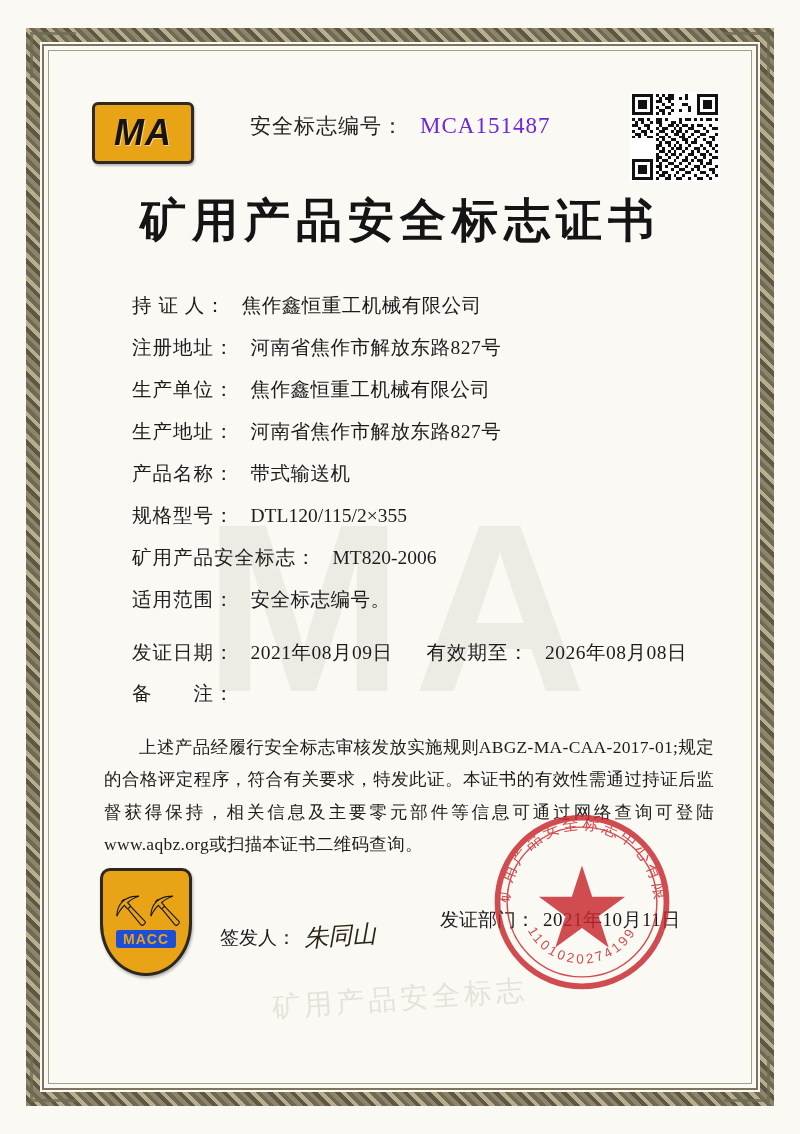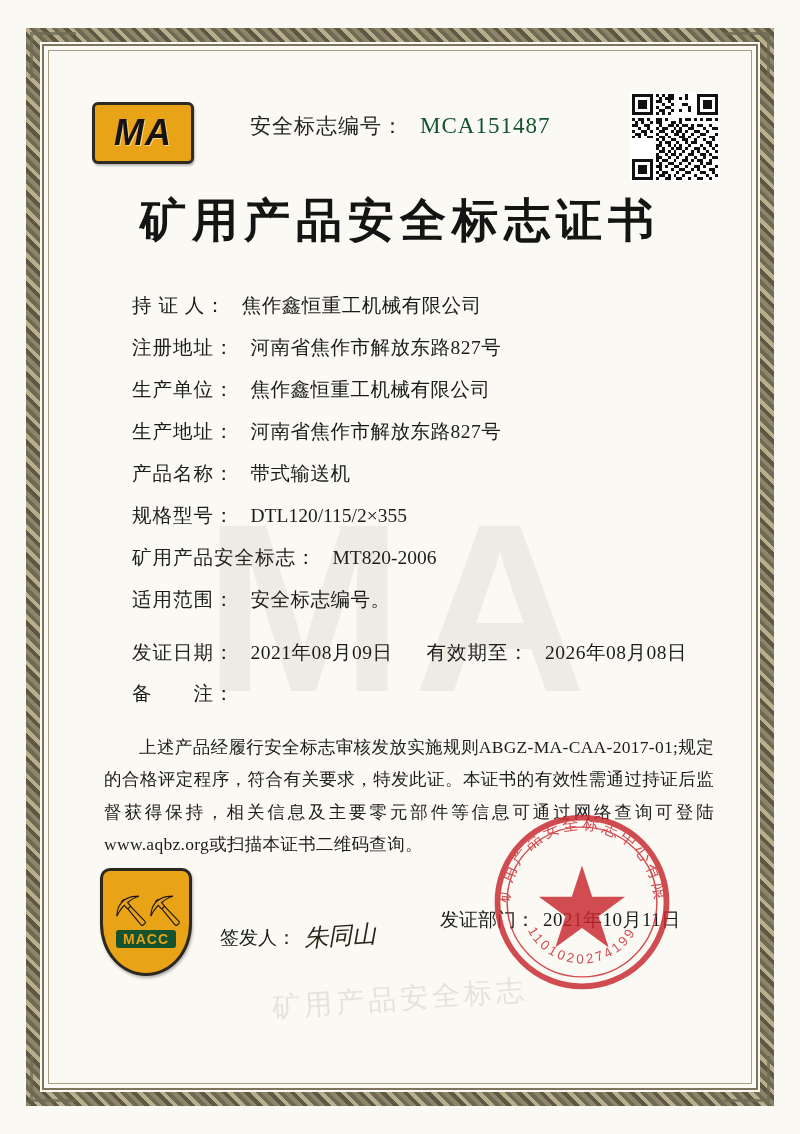--- a/index.html
+++ b/index.html
@@ -134,21 +134,21 @@
     gap: 16px;
   }
   .cert-no-label {
     font-size: 21px;
     letter-spacing: 1px;
     color: #232323;
   }
   .cert-no-value {
     font-size: 23px;
     letter-spacing: 1px;
-    color: #14532d;
+    color: #6d28d9;
     font-family: Liberation Serif, serif;
   }
 
   .qr {
     position: absolute;
     right: 10px;
     top: 20px;
     width: 86px;
     height: 86px;
     background: #fff;
@@ -256,21 +256,21 @@
     line-height: 1;
     font-family: "DejaVu Sans", sans-serif;
     letter-spacing: -4px;
   }
   .macc-text {
     margin-top: 4px;
     font-family: "Liberation Sans", sans-serif;
     font-weight: bold;
     font-size: 14px;
     color: #1a1510;
-    background: #14532d;
+    background: #1d4ed8;
     color: #e8a317;
     padding: 1px 7px;
     border-radius: 3px;
     letter-spacing: 1px;
   }
 
   .sign-line {
     position: absolute;
     left: 150px;
     top: 56px;

